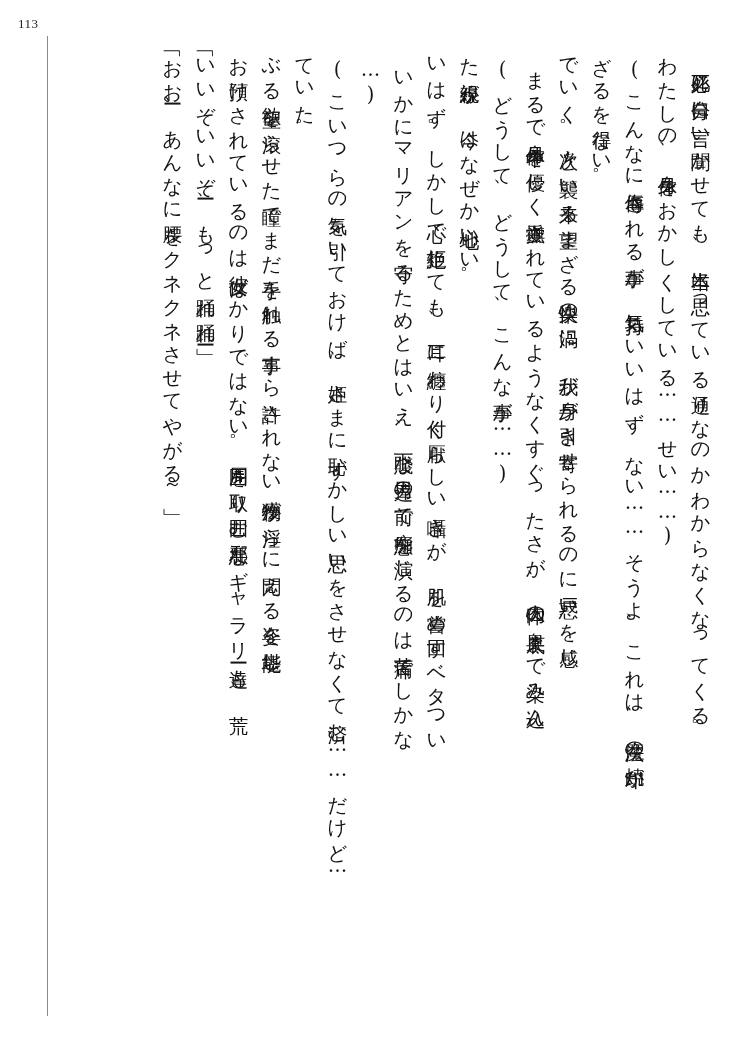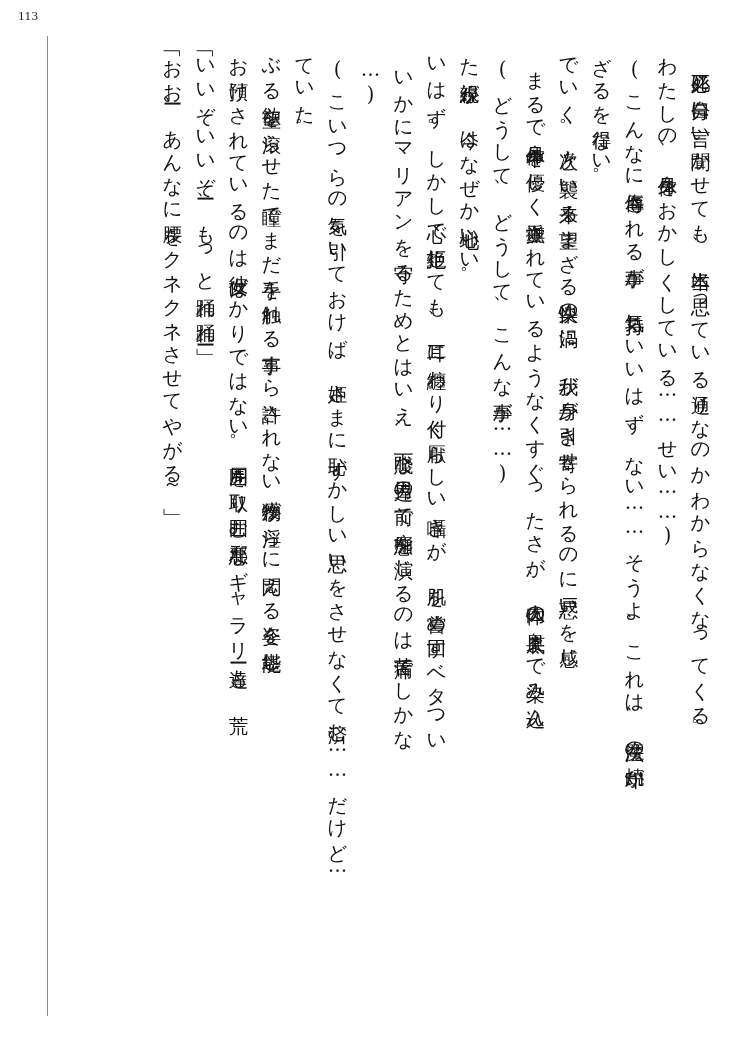--- a/index.html
+++ b/index.html
@@ -13,21 +13,21 @@
     height: 1038px;
     background: #ffffff;
     overflow: hidden;
     font-family: "DejaVu Serif", "Liberation Serif", serif;
     color: #111111;
   }
   
   #page-number {
     position: absolute;
     left: 18px;
-    top: 8px;
+    top: 16px;
     font-size: 13px;
     color: #222222;
     letter-spacing: 0.5px;
     font-family: "Liberation Serif", serif;
   }
   
   #margin-rule {
     position: absolute;
     left: 47px;
     top: 36px;

